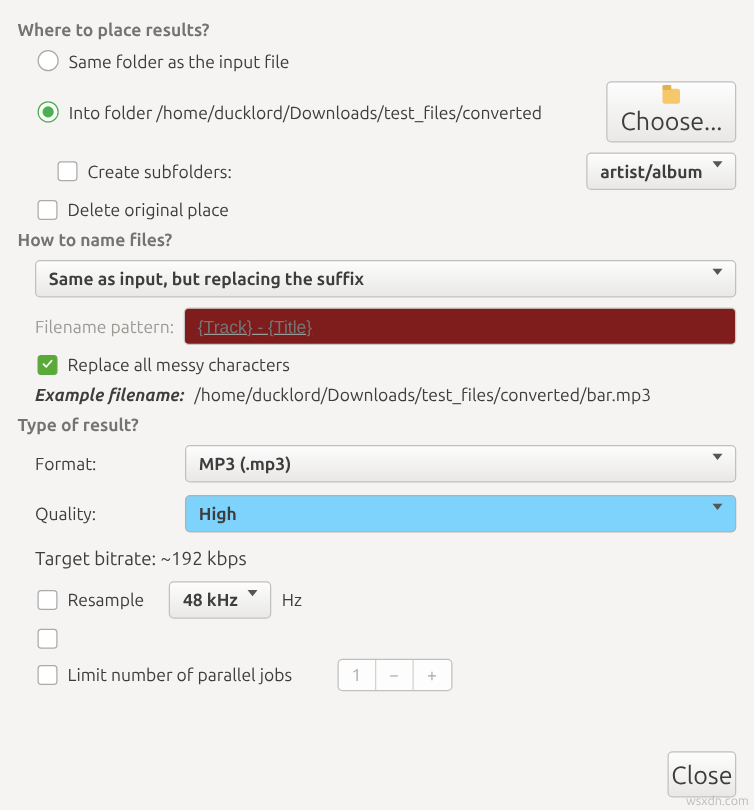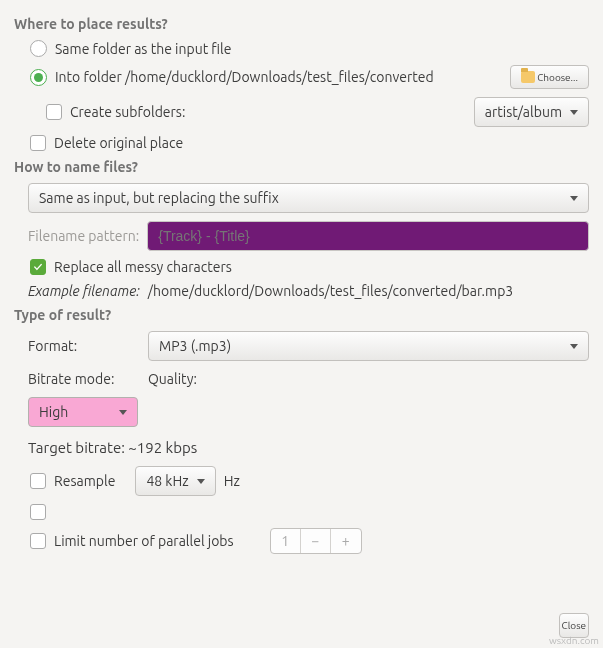--- a/index.html
+++ b/index.html
@@ -57,62 +57,65 @@
     color: #fff;
     font-size: 12px;
     font-weight: bold;
     line-height: 1;
   }
   .btn {
     background: linear-gradient(#fdfdfd, #e9e8e6);
     border: 1px solid #c2c0bd;
     border-radius: 4px;
     padding: 5px 10px;
-    font-size: 10px;
+    font-size: 20px;
     color: #3d3d3d;
     display: inline-flex;
     align-items: center;
     gap: 2px;
+    flex-direction: column;
   }
   .select {
     background: linear-gradient(#fdfdfd, #e9e8e6);
     border: 1px solid #c2c0bd;
     border-radius: 4px;
     padding: 6px 10px;
     display: flex;
-    align-items: center;
+    align-items: flex-start;
     justify-content: space-between;
     gap: 8px;
+    font-weight: bold;
   }
   .select.focused {
-    background: #f9a8d4;
+    background: #7dd3fc;
     border-color: #b3b1ae;
   }
   .caret {
     width: 0; height: 0;
     border-left: 4px solid transparent;
     border-right: 4px solid transparent;
     border-top: 5px solid #555;
     flex-shrink: 0;
   }
   .text-input {
     background: #fff;
     border: 1px solid #c9c7c4;
     border-radius: 4px;
     padding: 6px 10px;
     width: 100%;
     font-size: 14px;
     color: #3d3d3d;
   }
   .text-input.disabled {
-    background: #701a75;
+    background: #7f1d1d;
     color: #9c9a97;
+    text-decoration: underline;
   }
   .label-muted { color: #9c9a97; }
-  .italic { font-style: italic; }
+  .italic { font-style: italic; font-weight: bold; }
   .form-grid {
     display: grid;
     grid-template-columns: 110px 1fr;
     gap: 10px 10px;
     align-items: center;
     margin-left: 14px;
     margin-top: 6px;
   }
   .small { font-size: 15px; }
   .stepper {
@@ -220,21 +223,20 @@
 
 <div class="section-title">Type of result?</div>
 
 <div class="form-grid">
   <span>Format:</span>
   <div class="select">
     <span>MP3 (.mp3)</span>
     <span class="caret"></span>
   </div>
 
-  <span>Bitrate mode:</span>
 
   <span>Quality:</span>
   <div class="select focused">
     <span>High</span>
     <span class="caret"></span>
   </div>
 </div>
 
 <div class="small" style="margin:12px 0 10px 14px">Target bitrate: ~192 kbps</div>
 

